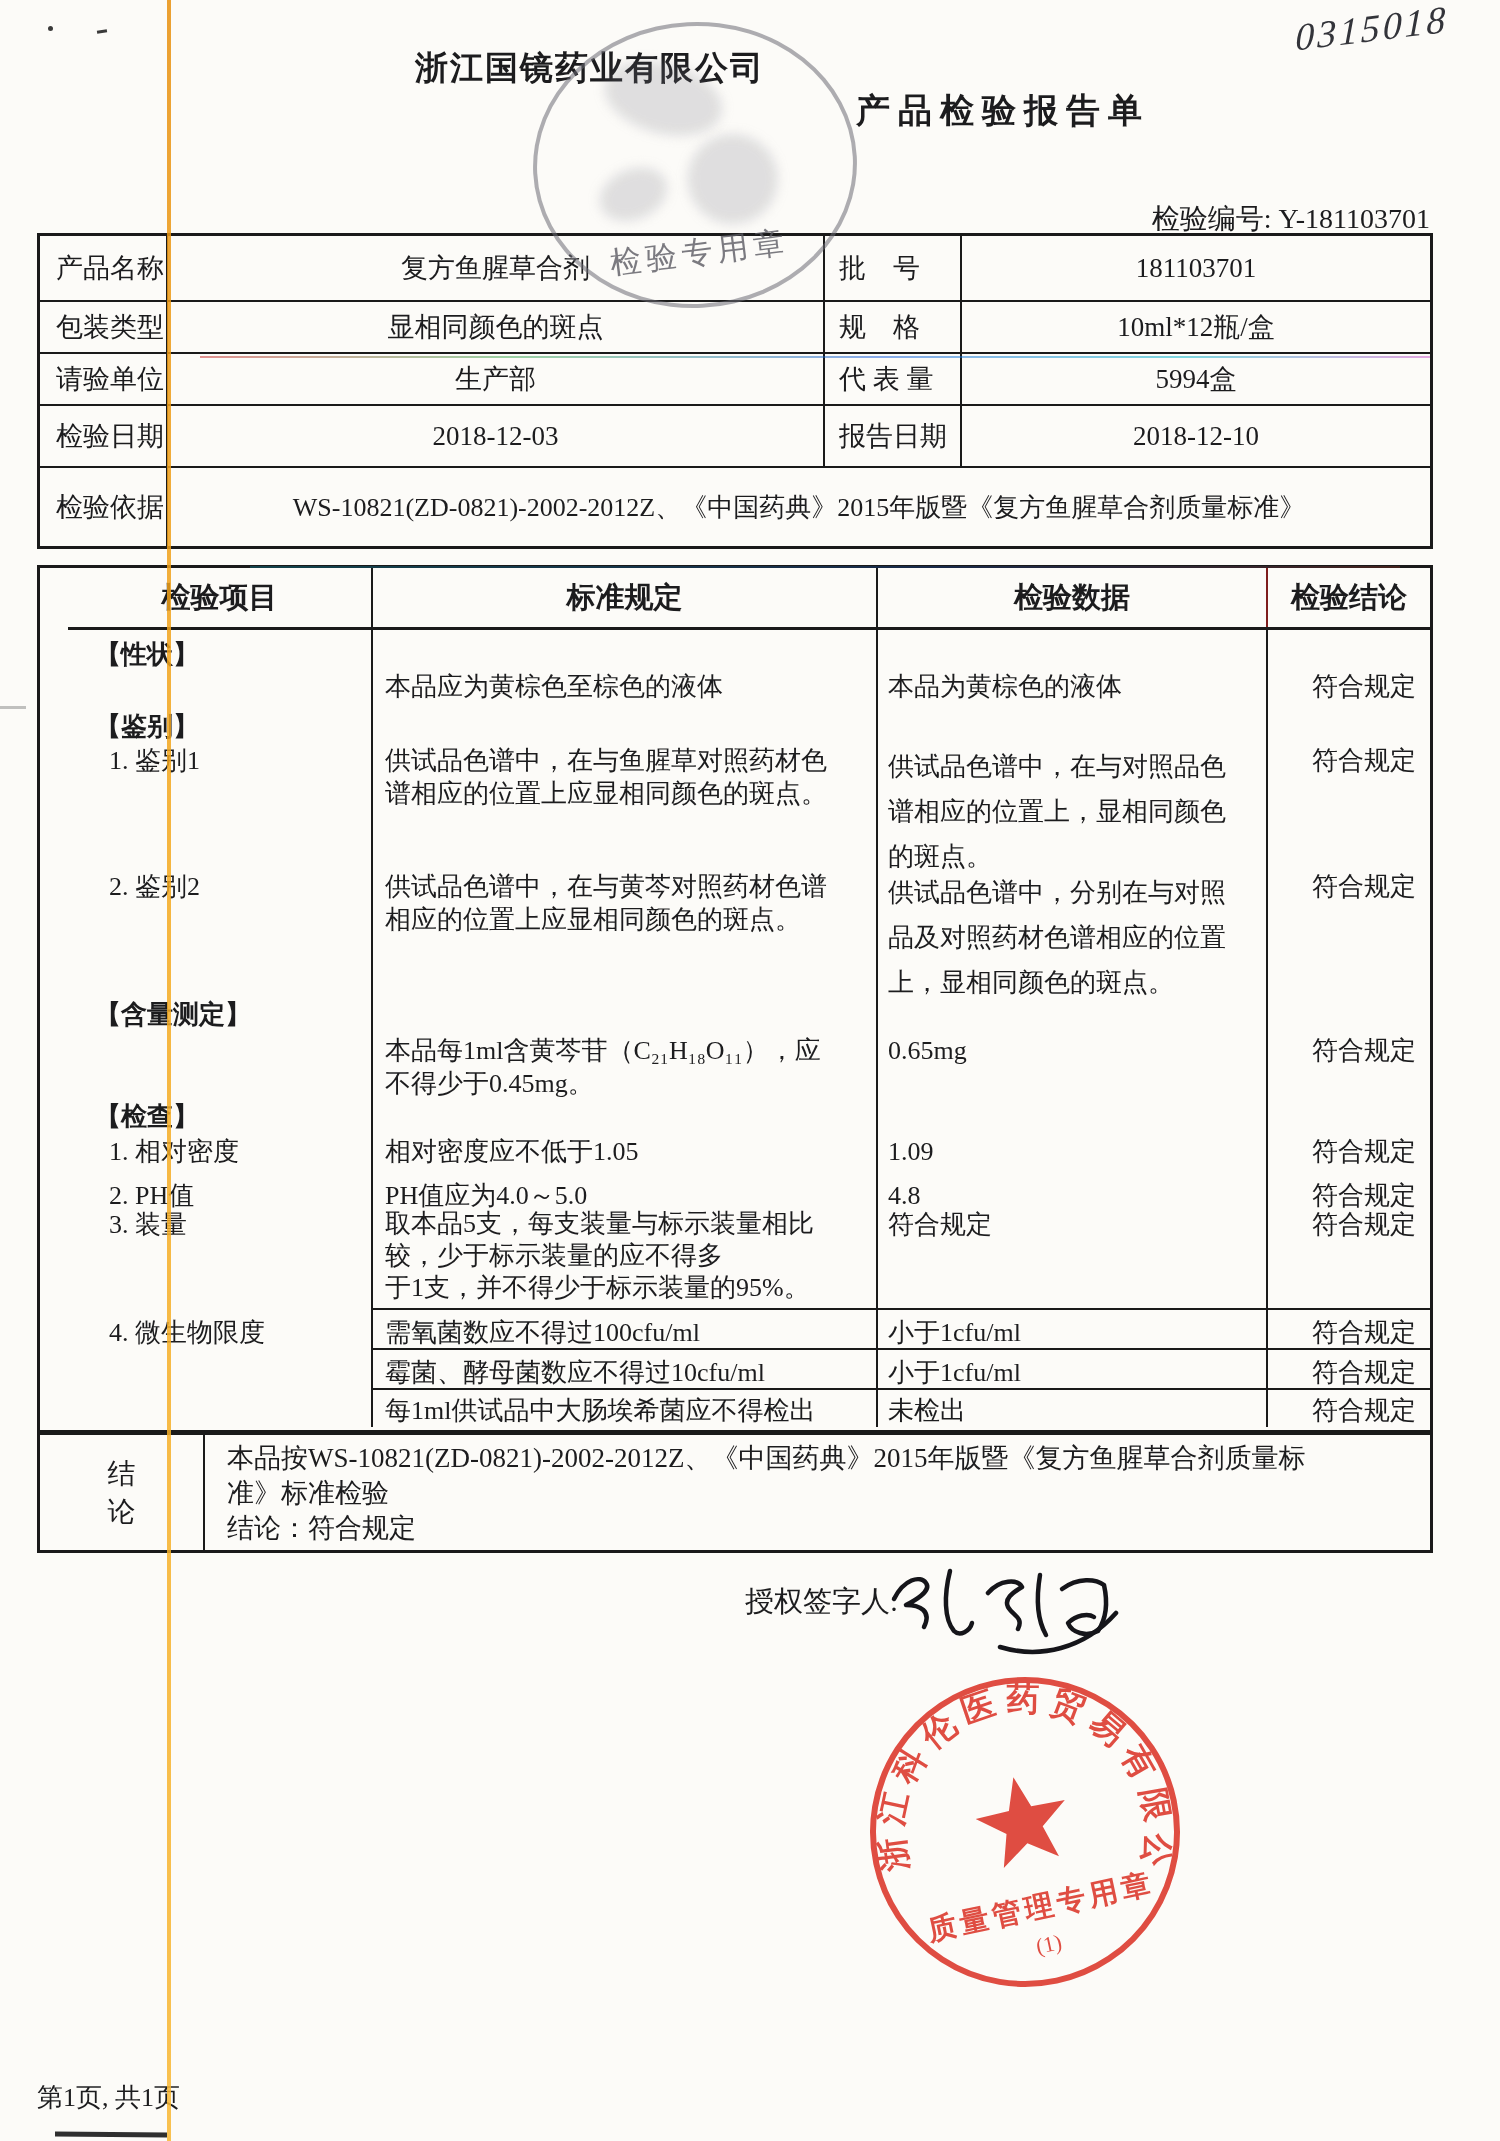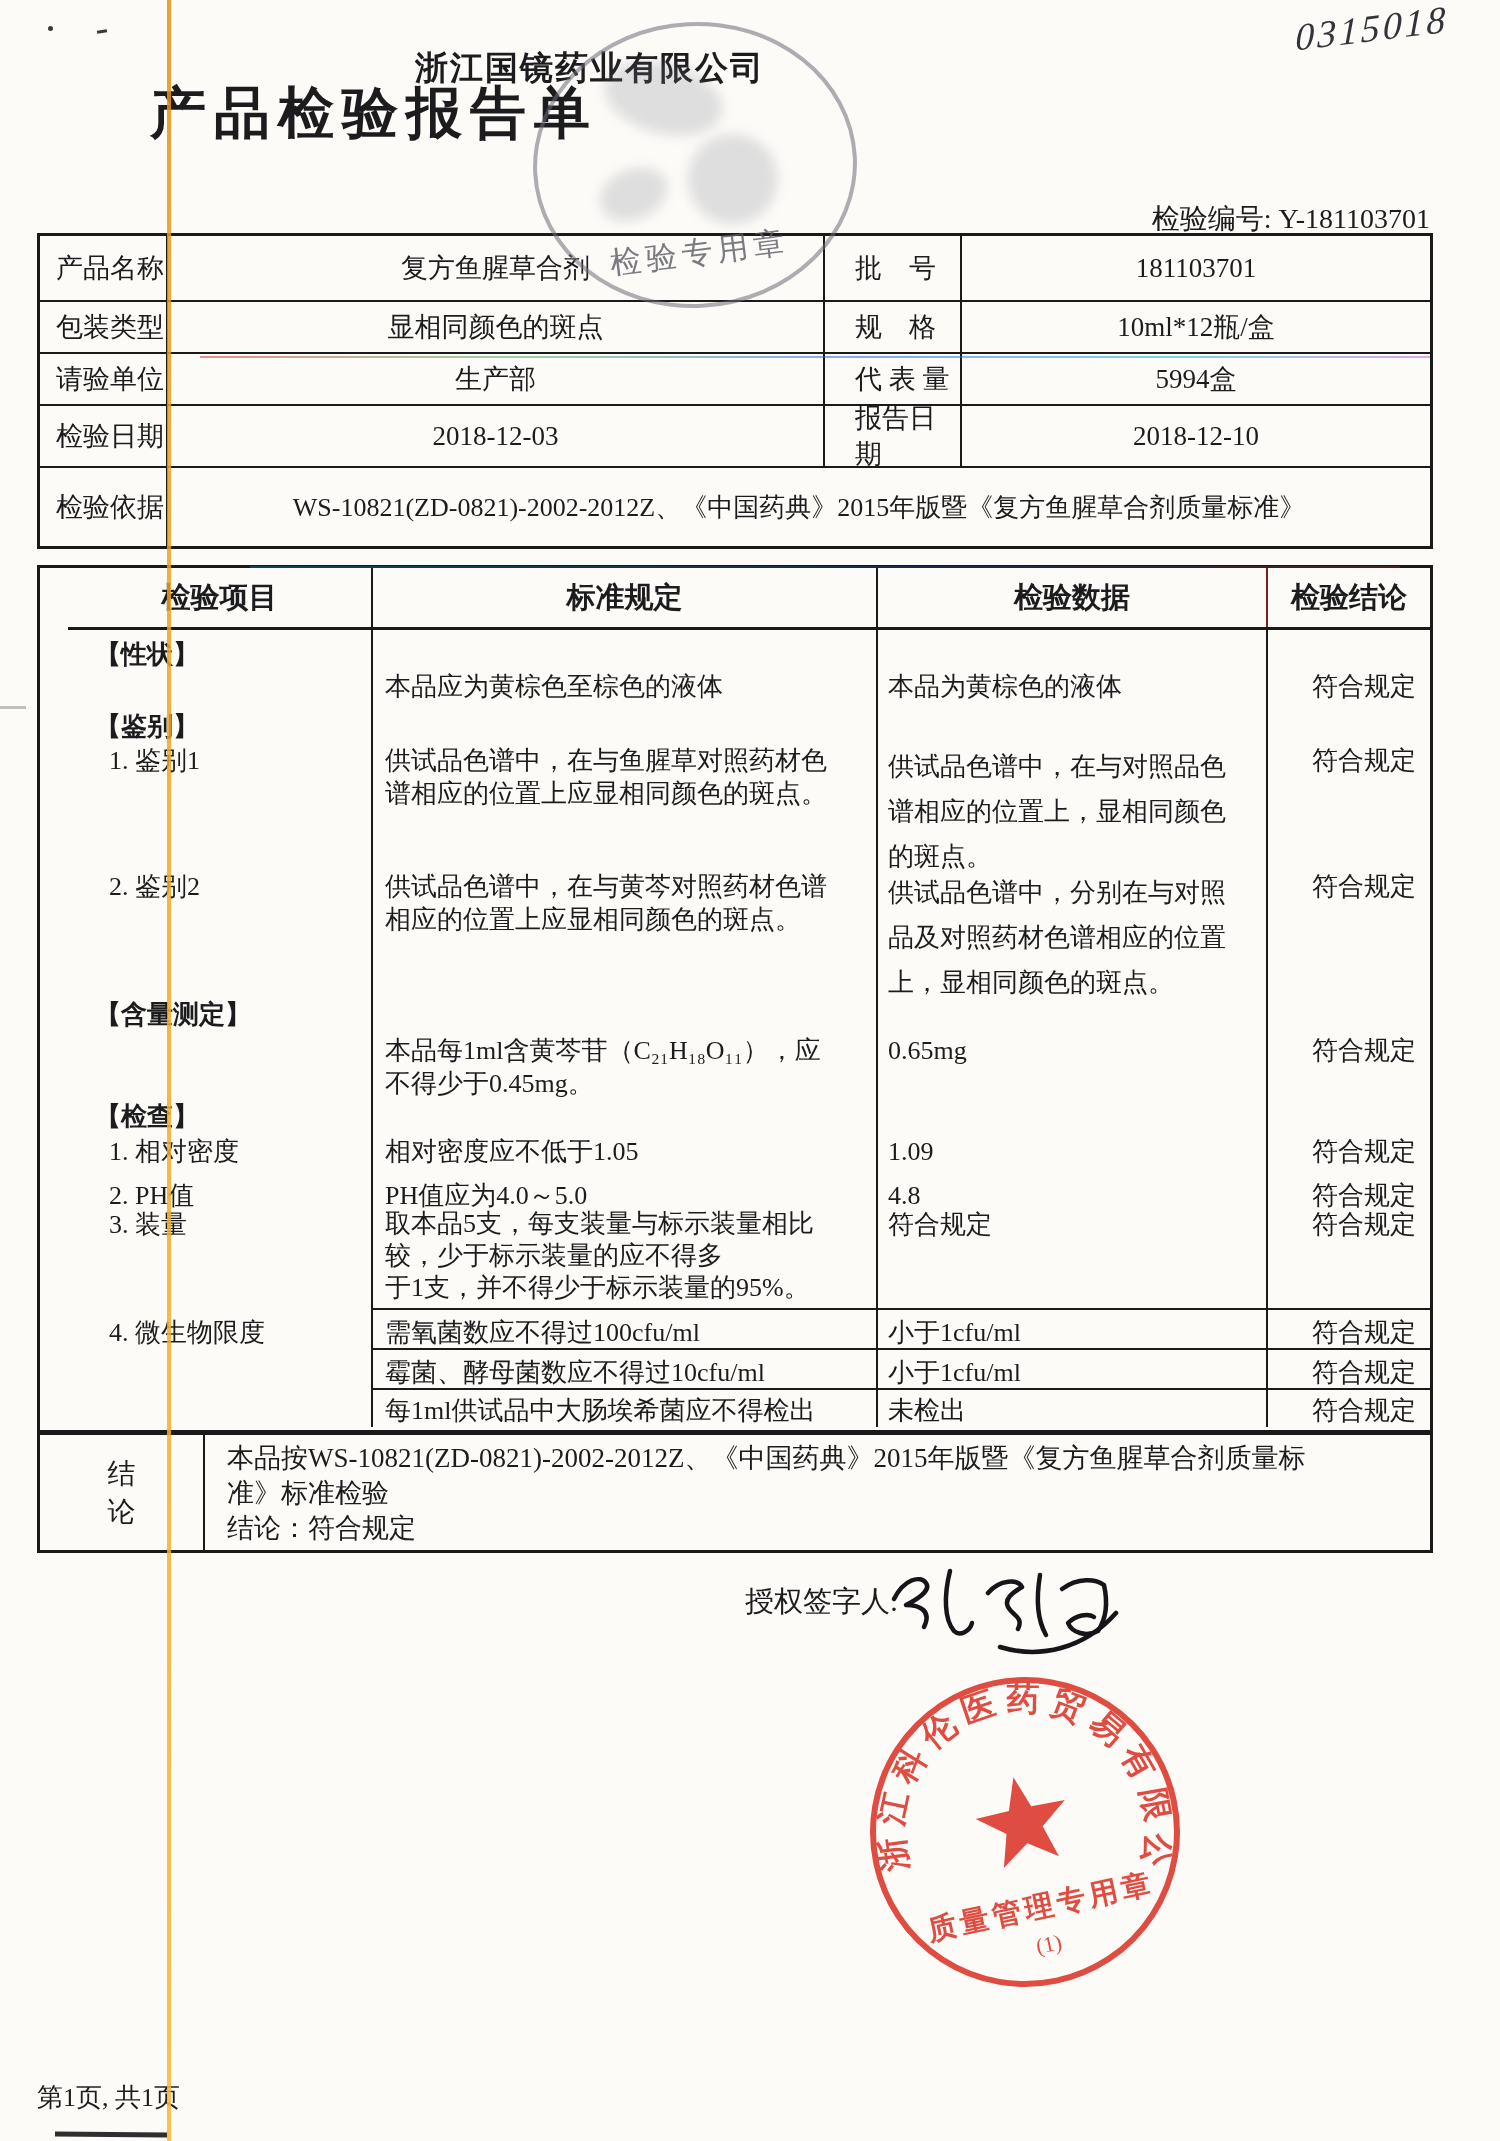--- a/index.html
+++ b/index.html
@@ -21,43 +21,43 @@
     background:linear-gradient(90deg,rgba(200,40,40,.5),rgba(40,160,60,.45) 25%,rgba(20,90,220,.5) 55%,rgba(0,180,200,.5) 80%,rgba(190,40,190,.4)); }
   .rainbow2 { position:absolute; left:250px; top:566px; width:1150px; height:2px; z-index:3;
     background:linear-gradient(90deg,rgba(0,170,200,.35),rgba(20,90,220,.3) 60%,rgba(200,60,40,.3)); opacity:.8; }
   .handwritten-no {
     position:absolute; left:1295px; top:6px; font-size:38px; font-style:italic;
     letter-spacing:3px; color:#33343a; transform:rotate(-7deg) skewX(-8deg); z-index:8;
   }
   
   .company { position:absolute; left:90px; top:46px; width:1000px; text-align:center;
     font-size:33px; font-weight:600; letter-spacing:2px; z-index:2; }
-  .title { position:absolute; left:150px; top:76px; width:1000px; text-align:left;
-    font-size:56px; font-weight:900; letter-spacing:8px; z-index:2;
+  .title { position:absolute; left:150px; top:88px; width:1000px; text-align:right;
+    font-size:34px; font-weight:900; letter-spacing:8px; z-index:2;
     font-family:"Liberation Sans","DejaVu Sans",sans-serif; }
   .report-no { position:absolute; right:70px; top:200px; font-size:28px; z-index:2; white-space:pre; }
   
   .oval-stamp { position:absolute; left:533px; top:22px; width:324px; height:286px;
     border:4px solid rgba(108,108,116,.55); border-radius:50%; transform:rotate(-3deg); z-index:6; pointer-events:none; }
   .oval-stamp .arc-text { position:absolute; left:0; right:0; top:206px; text-align:center;
     font-size:31px; letter-spacing:5px; color:rgba(90,90,98,.8); transform:rotate(-4deg); }
   .smudge { position:absolute; border-radius:50%; filter:blur(6px); background:rgba(120,120,130,.22); }
   .smudge.s1 { left:70px; top:36px; width:120px; height:70px; transform:rotate(18deg); }
   .smudge.s2 { left:150px; top:110px; width:90px; height:90px; }
   .smudge.s3 { left:60px; top:140px; width:70px; height:50px; transform:rotate(-20deg); }
   
   .info-table { position:absolute; left:37px; top:233px; width:1396px;
     border:3px solid #1a1a1a; z-index:1; font-size:27px; }
   .irow { display:flex; align-items:stretch; }
   .irow + .irow { border-top:2px solid #1a1a1a; }
   .irow .cell { display:flex; align-items:center; }
   .r1{height:64px} .r2{height:52px} .r3{height:52px} .r4{height:62px} .r5{height:80px}
   .ilabel  { width:126px; padding-left:16px; }
   .ivalue  { width:657px; border-left:2px solid #1a1a1a; justify-content:center; }
-  .ilabel2 { width:137px; border-left:2px solid #1a1a1a; padding-left:30px; }
+  .ilabel2 { width:137px; border-left:2px solid #1a1a1a; padding-left:14px;text-align:right; }
   .ivalue2 { flex:1; border-left:2px solid #1a1a1a; justify-content:center; }
   .imerged { flex:1; border-left:2px solid #1a1a1a; justify-content:center; font-size:26px; }
   
   .main-table { position:absolute; left:37px; top:565px; width:1396px; height:868px;
     border:3px solid #1a1a1a; z-index:1;padding-left:28px; }
   .mt-header { display:flex; height:62px; border-bottom:3px solid #1a1a1a;
     font-weight:bold; font-size:29px; }
   .mt-header .hc { display:flex; align-items:center; justify-content:center; }
   .hc1{width:303px} .hc2{width:505px;border-left:2px solid #1a1a1a}
   .hc3{width:390px;border-left:2px solid #1a1a1a} .hc4{flex:1;border-left:2px solid #7f1d1d}

